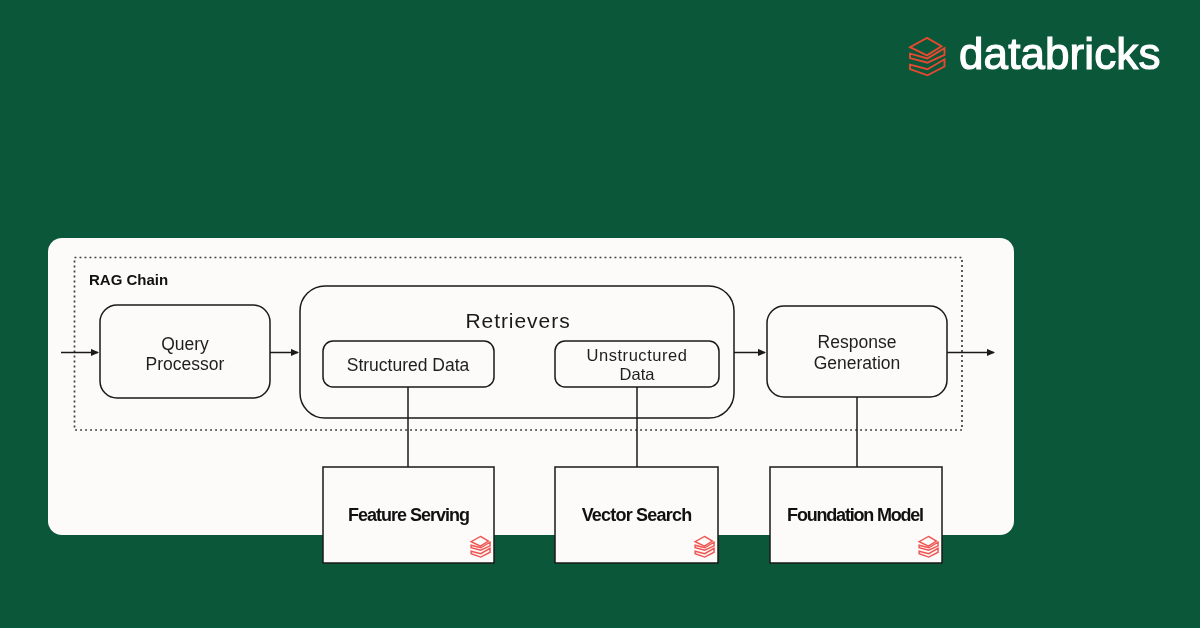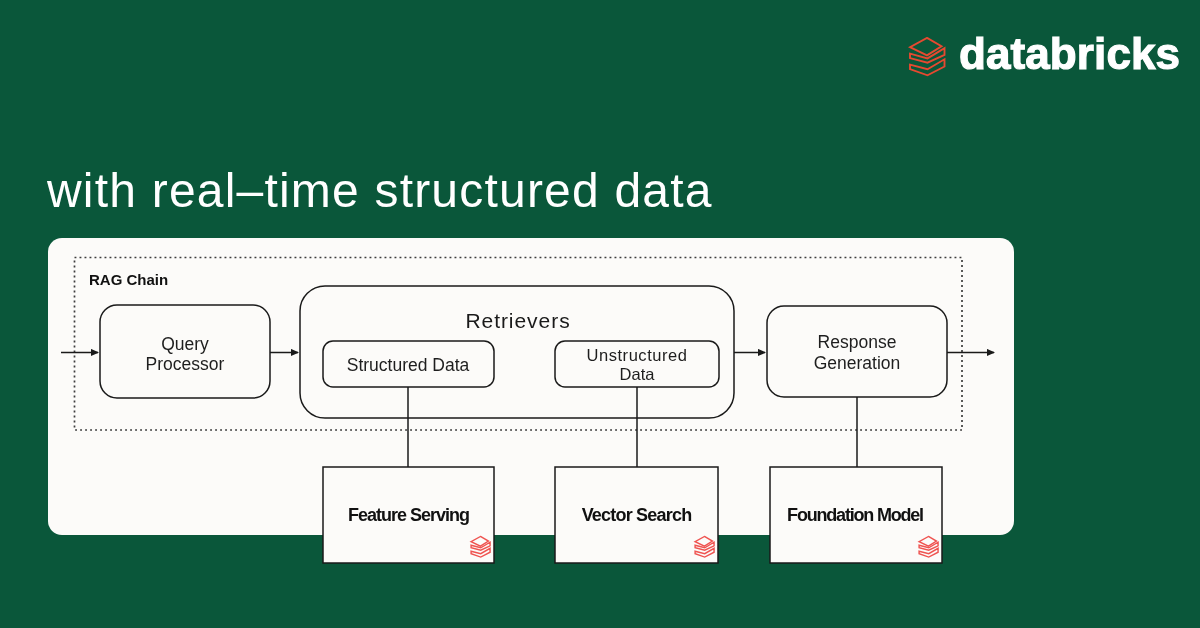--- a/index.html
+++ b/index.html
@@ -1,20 +1,20 @@
 <!DOCTYPE html>
 <html><head>
 <meta charset="utf-8">
 <style>
   html,body{margin:0;padding:0;}
   body{width:1200px;height:628px;background:#0A573A;overflow:hidden;
        font-family:"Liberation Sans",sans-serif;position:relative;}
   .logo{position:absolute;top:36px;left:908px;display:flex;align-items:center;}
   .logo svg{display:block;}
-  .logo .word{color:#ffffff;font-size:44px;font-weight:700;letter-spacing:0.1px;
+  .logo .word{color:#ffffff;font-size:44px;font-weight:400;letter-spacing:0.1px;
        -webkit-text-stroke:1.15px #ffffff;
        margin-left:12px;line-height:43px;position:relative;top:-4px;}
   h1{position:absolute;left:47px;top:110px;margin:0;color:#ffffff;
      font-size:48px;font-weight:400;line-height:54px;}
   h1 .l1{letter-spacing:0.7px;}
   h1 .l2{letter-spacing:1.2px;}
   .card{position:absolute;left:48px;top:238px;width:966px;height:297px;
         background:#FCFBF9;border-radius:14px;}
 </style>
 </head>
@@ -22,21 +22,21 @@
   <div class="logo">
     <svg width="39" height="41" viewBox="0 0 39 41">
       <g fill="none" stroke="#E64930" stroke-width="1.9" stroke-linejoin="miter">
         <path d="M19 0.9 L33.5 9.2 L19 18.4 L2 10.2 Z"></path>
         <path d="M2 16.7 L19.5 21.4 L36.5 11.2 L36.5 17.9 L19.5 25.7 L2 21.1 Z"></path>
         <path d="M2 27.7 L19.5 32.2 L36.5 22.3 L36.5 29.5 L19.5 38.3 L2 32.1 Z"></path>
       </g>
     </svg>
     <span class="word">databricks</span>
   </div>
-  <h1><br><span class="l2">with real–time structured data</span></h1>
+  <h1><br></h1>
   <div class="card">
     <svg width="966" height="348" viewBox="0 0 966 348">
       <defs>
         <marker id="ah" markerWidth="9" markerHeight="8" refX="7" refY="3.6" orient="auto" markerUnits="userSpaceOnUse">
           <path d="M0 0 L8 3.6 L0 7.2 Z" fill="#1a1a1a"></path>
         </marker>
       </defs>
 
       <rect x="26.5" y="19.5" width="887.5" height="172.5" fill="none" stroke="#3d3d3d" stroke-width="1.7" stroke-dasharray="1.9 3.1"></rect>
       <text x="41" y="46.8" font-size="15" font-weight="700" fill="#111">RAG Chain</text>

